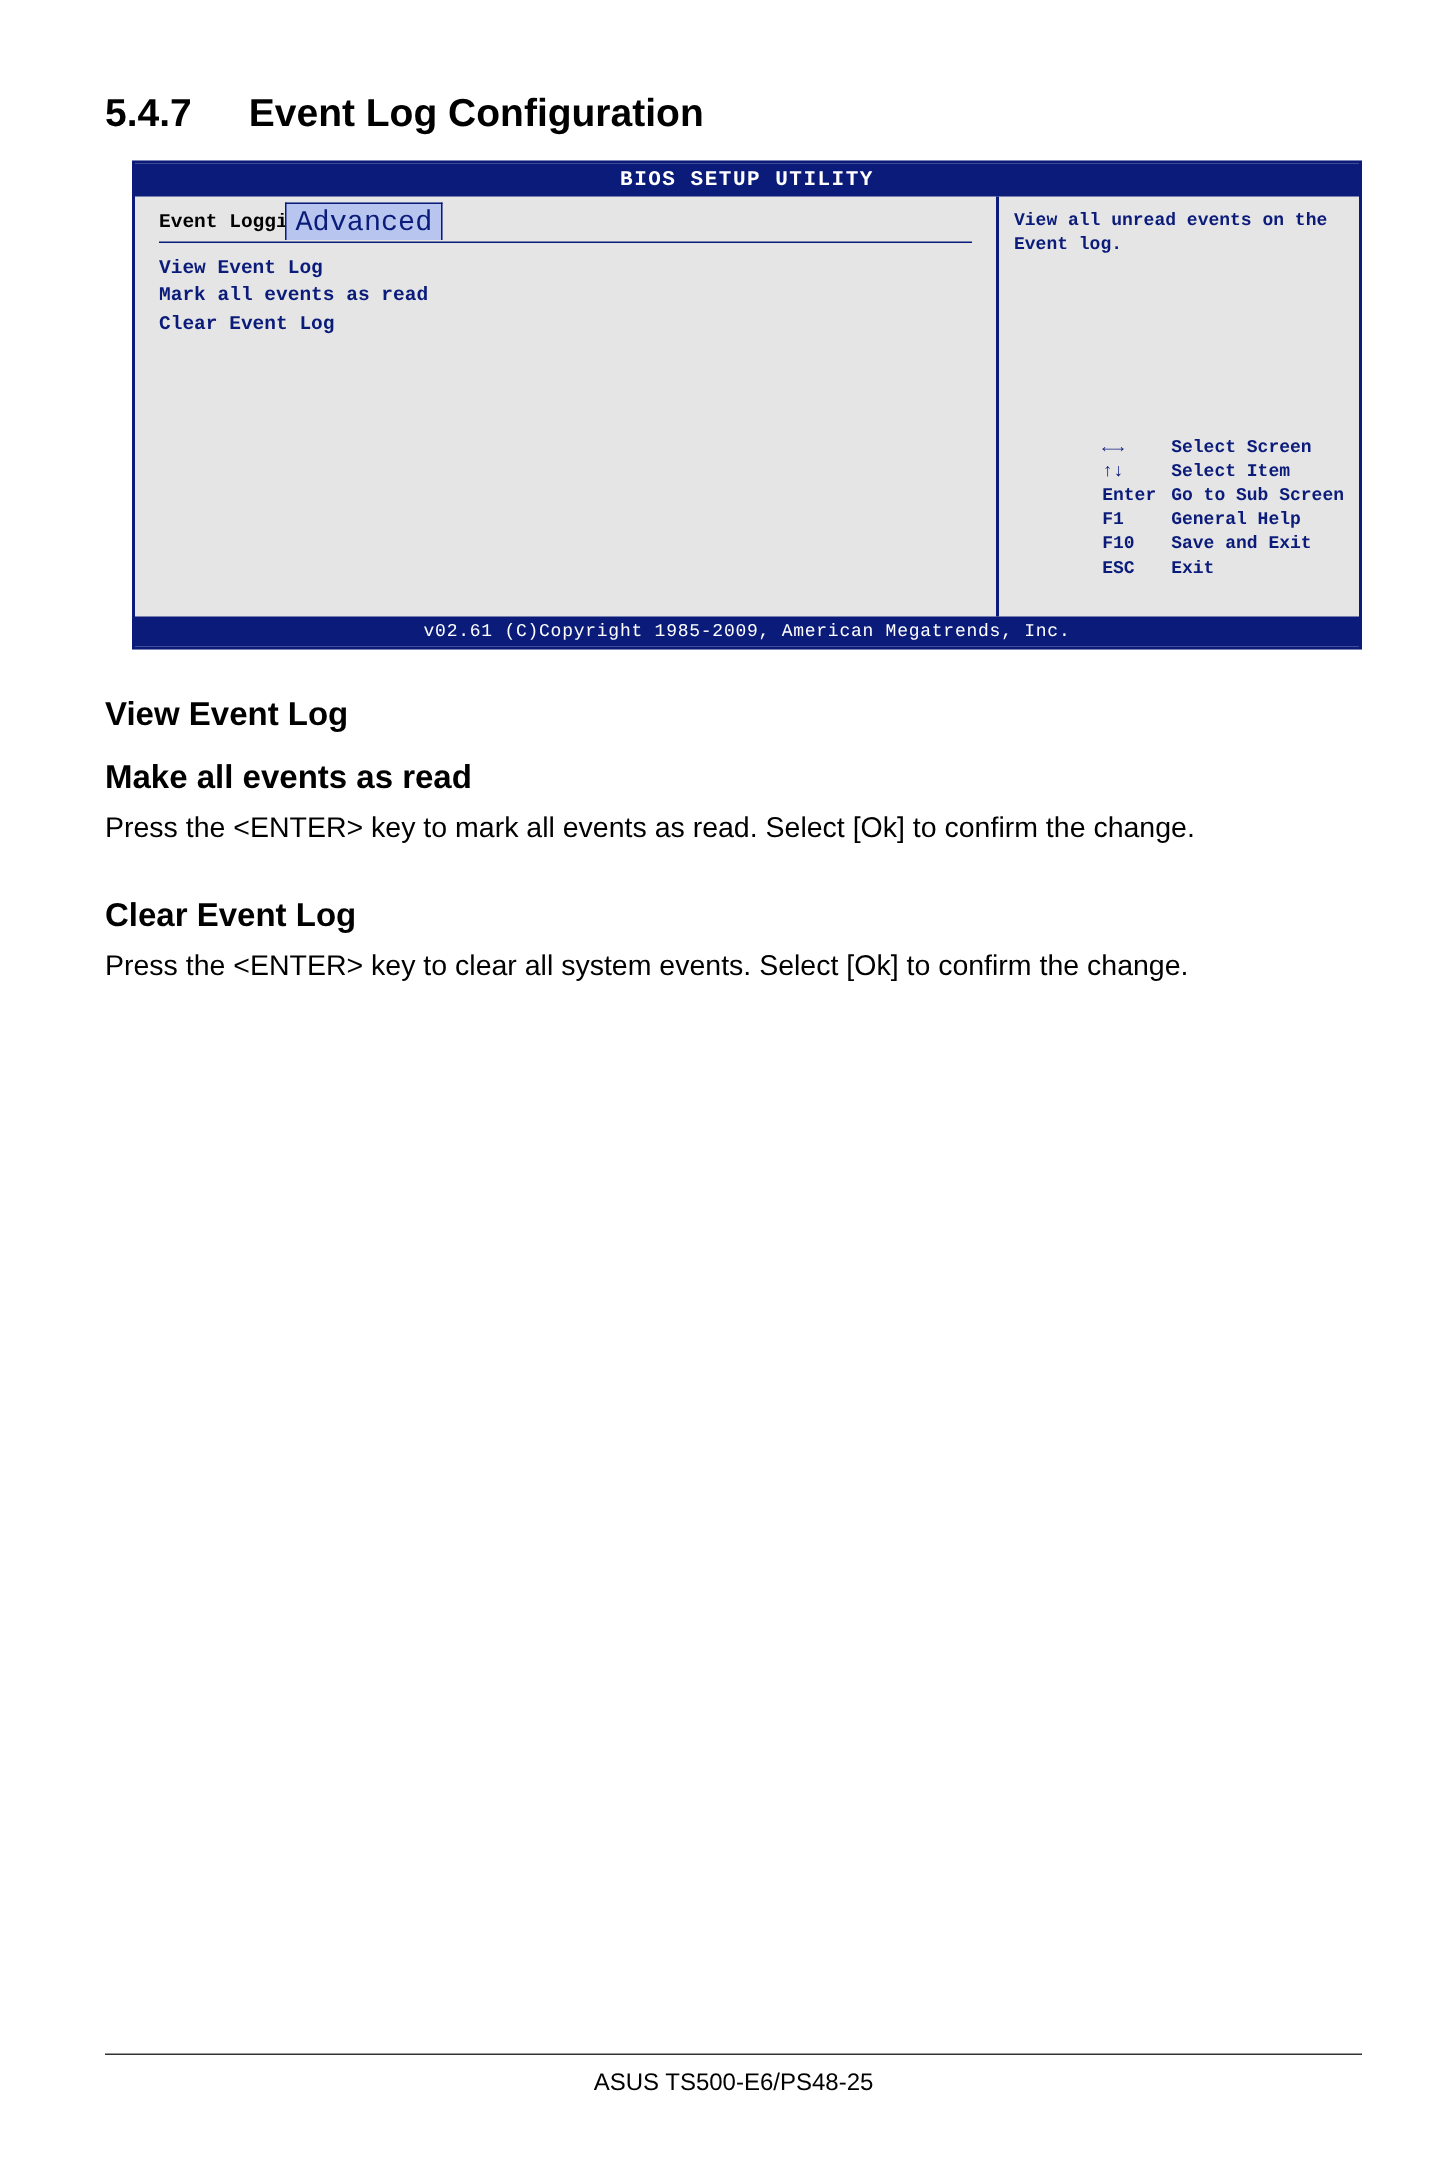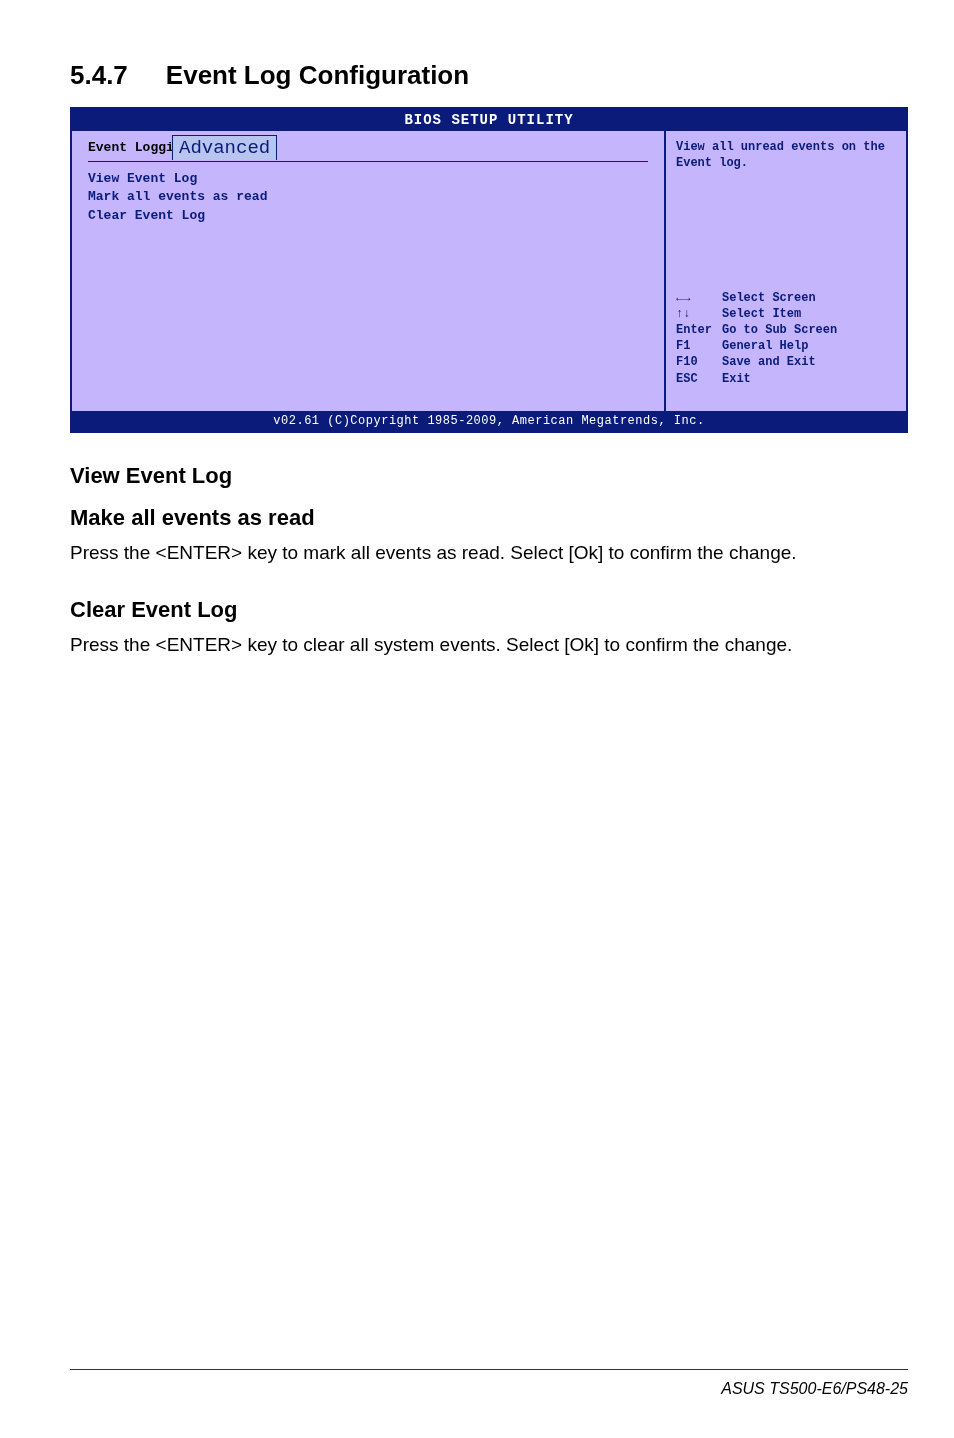--- a/index.html
+++ b/index.html
@@ -23,25 +23,26 @@
   .section-heading {
     font-size: 26px;
     font-weight: bold;
     margin-bottom: 16px;
   }
   .section-heading .num {
     margin-right: 38px;
   }
   .bios-box {
     border: 2px solid #0a1b7a;
-    background: #c4b5fd;
+    background: #e5e5e5;
     font-family: "Courier New", monospace;
     color: #0a1b7a;
     position: relative;
     margin-bottom: 22px;
+    margin-left: 18px;
   }
   .bios-titlebar {
     background: #0a1b7a;
     color: #fff;
     display: flex;
     align-items: center;
     position: relative;
     height: 22px;
   }
   .bios-title {
@@ -94,20 +95,21 @@
   }
   .bios-right {
     width: 220px;
     border-left: 2px solid #0a1b7a;
     padding: 8px 10px;
     font-size: 12px;
     font-weight: bold;
     display: flex;
     flex-direction: column;
     justify-content: space-between;
+    align-items: flex-end;
   }
   .bios-help {
     color: #0a1b7a;
     line-height: 1.35;
   }
   .bios-keys {
     color: #0a1b7a;
     line-height: 1.35;
     white-space: pre;
   }
@@ -132,24 +134,23 @@
   .body-text {
     font-size: 19px;
     line-height: 1.45;
     margin-bottom: 22px;
   }
   .footer {
     margin-top: auto;
     border-top: 1px solid #333;
     padding-top: 10px;
     display: flex;
-    justify-content: flex-end;
+    justify-content: center;
     font-size: 16px;
     color: #000;
-    font-style: italic;
   }
 </style>
 </head>
 <body>
 
 <div class="page">
 
   <div class="section-heading">
     <span class="num">5.4.7</span><span>Event Log Configuration</span>
   </div>

